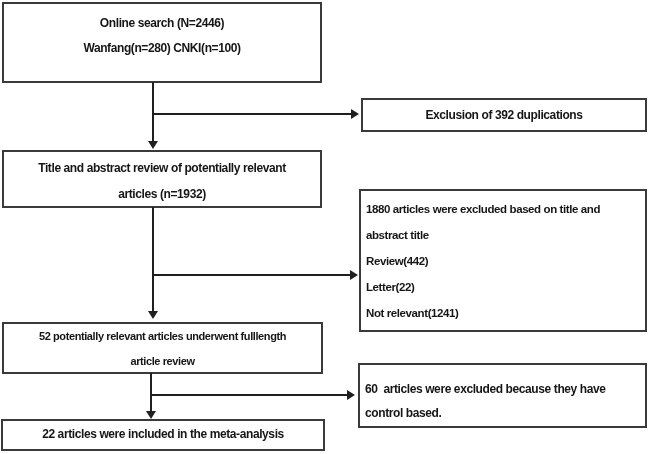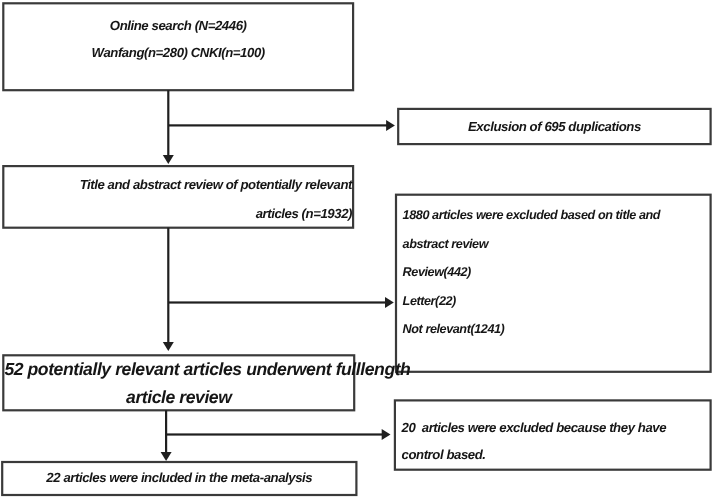--- a/index.html
+++ b/index.html
@@ -11,21 +11,20 @@
   html, body { margin: 0; padding: 0; background: var(--bg); }
   .canvas {
     position: relative;
     width: 650px;
     height: 454px;
     background: var(--bg);
     font-family: "Liberation Sans", "DejaVu Sans", sans-serif;
     font-weight: 700;
     color: var(--text);
     overflow: hidden;
-    font-style: italic;
   }
   .box {
     position: absolute;
     box-sizing: border-box;
     border: 2px solid var(--border);
     background: var(--bg);
   }
   .tline {
     white-space: pre;
     letter-spacing: -0.4px;
@@ -33,25 +32,25 @@
     line-height: 25px;
   }
   .center { text-align: center; }
   .leftal { text-align: left; }
 
   
   .b-online     { left: 2px;   top: 2px;   width: 320px; height: 81px;  padding-top: 7px; }
   .b-exclusion  { left: 361px; top: 98px;  width: 286px; height: 34px; }
   .b-exclusion .tline { line-height: 30px; }
   .b-titleabs   { left: 2px;   top: 150px; width: 320px; height: 58px;  padding-top: 3px; }
-  .b-titleabs .tline { line-height: 26px; text-align: right; }
-  .b-1880      { left: 359px; top: 176px; width: 288px; height: 163px; padding: 5px 4px 0 5px; }
+  .b-titleabs .tline { line-height: 26px; }
+  .b-1880      { left: 359px; top: 189px; width: 288px; height: 143px; padding: 5px 4px 0 5px; }
   .b-1880 .tline { line-height: 26px; font-size: 11.5px; }
   .b-52        { left: 2px;   top: 322px; width: 321px; height: 52px; }
-  .b-52 .tline { font-size: 16px; }
+  .b-52 .tline { font-size: 11px; }
   .b-30        { left: 358px; top: 363px; width: 289px; height: 65px;  padding: 12px 4px 0 5px; }
   .b-30 .tline { line-height: 24px; }
   .b-included  { left: 1px;   top: 419px; width: 324px; height: 32px; }
   .b-included .tline { line-height: 27px; }
 
   
   .vline { position: absolute; width: 2px;  background: var(--line); }
   .hline { position: absolute; height: 2px; background: var(--line); }
   .arr-down {
     position: absolute; width: 0; height: 0;
@@ -76,55 +75,55 @@
     <div class="tline">Wanfang(n=280) CNKI(n=100)</div>
   </div>
 
   <div class="vline" style="left:152px; top:82px; height:60px;"></div>
   <div class="arr-down" style="left:148px; top:141px;"></div>
 
   <div class="hline" style="left:153px; top:113px; width:199px;"></div>
   <div class="arr-right" style="left:351px; top:109px;"></div>
 
   <div class="box b-exclusion center">
-    <div class="tline">Exclusion of 695 duplications</div>
+    <div class="tline">Exclusion of 392 duplications</div>
   </div>
 
   <div class="box b-titleabs center">
     <div class="tline">Title and abstract review of potentially relevant</div>
     <div class="tline">articles (n=1932)</div>
   </div>
 
   <div class="vline" style="left:152px; top:207px; height:105px;"></div>
   <div class="arr-down" style="left:148px; top:311px;"></div>
 
   <div class="hline" style="left:153px; top:274px; width:198px;"></div>
   <div class="arr-right" style="left:350px; top:270px;"></div>
 
   <div class="box b-1880 leftal">
     <div class="tline">1880 articles were excluded based on title and</div>
-    <div class="tline">abstract review</div>
+    <div class="tline">abstract title</div>
     <div class="tline">Review(442)</div>
     <div class="tline">Letter(22)</div>
     <div class="tline">Not relevant(1241)</div>
   </div>
 
   <div class="box b-52 center">
     <div class="tline">52 potentially relevant articles underwent fulllength</div>
     <div class="tline">article review</div>
   </div>
 
   <div class="vline" style="left:150px; top:373px; height:39px;"></div>
   <div class="arr-down" style="left:146px; top:411px;"></div>
 
   <div class="hline" style="left:151px; top:394px; width:197px;"></div>
   <div class="arr-right" style="left:347px; top:390px;"></div>
 
   <div class="box b-30 leftal">
-    <div class="tline">20  articles were excluded because they have</div>
+    <div class="tline">60  articles were excluded because they have</div>
     <div class="tline">control based.</div>
   </div>
 
   <div class="box b-included center">
     <div class="tline">22 articles were included in the meta-analysis</div>
   </div>
 
 </div>
 
 </body></html>

